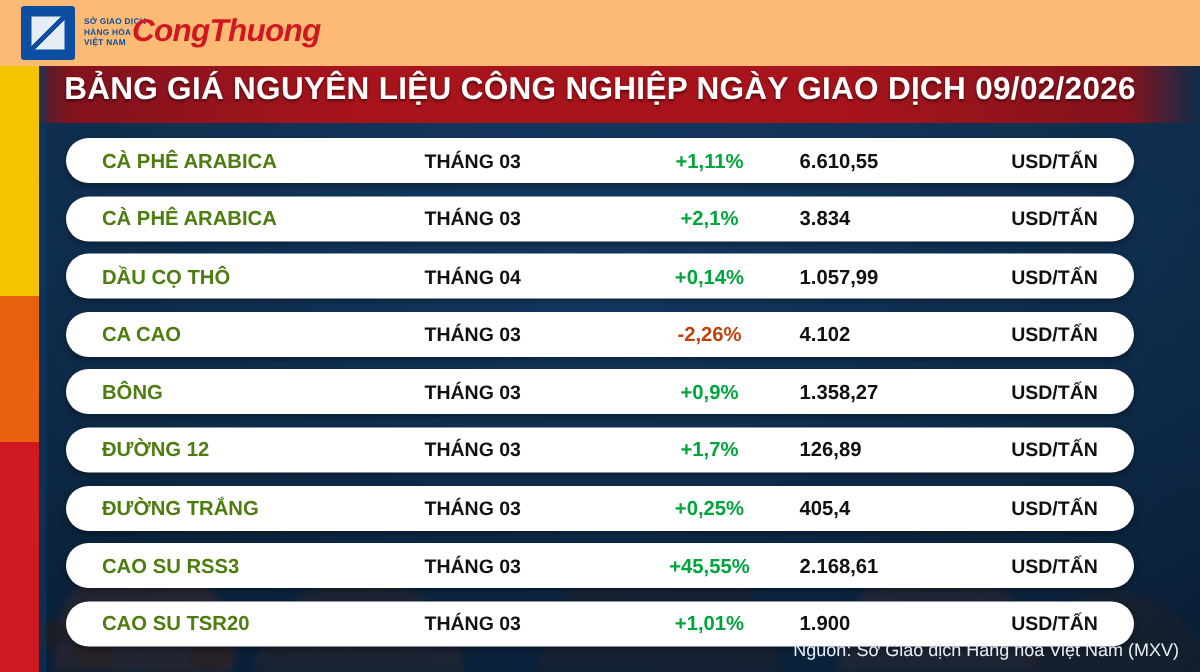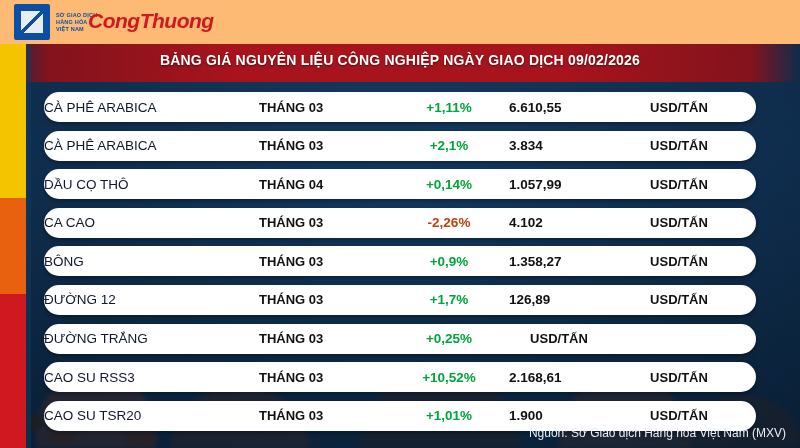--- a/index.html
+++ b/index.html
@@ -43,28 +43,28 @@
      color:#d01820;letter-spacing:-.5px;}
   .logo-ct .c2{color:#d01820;}
   
   .stripe{position:absolute;top:44px;left:0;width:26px;height:404px;z-index:4;
       background:linear-gradient(180deg,#f5c400 0 38%, #e8610f 38% 62%, #d01820 62% 100%);}
   .stripe-b{position:absolute;top:44px;left:26px;width:5px;height:404px;z-index:4;background:#0e3b66;opacity:.5;}
   
   .title-band{position:absolute;top:36px;left:0;right:0;height:46px;z-index:3;
       background:linear-gradient(90deg, rgba(140,12,18,.0) 0%, rgba(150,14,20,.85) 6%, rgba(176,18,24,.95) 30%, rgba(176,18,24,.95) 70%, rgba(150,14,20,.85) 94%, rgba(140,12,18,0) 100%);}
   .title-text{position:absolute;top:44px;left:0;right:0;height:32px;line-height:32px;z-index:6;
-      text-align:center;color:#ffffff;font-size:14px;font-weight:bold;letter-spacing:.2px;
+      text-align:center;color:#ffffff;font-size:21px;font-weight:bold;letter-spacing:.2px;
       text-shadow:0 1px 2px rgba(0,0,0,.5);}
   
   .rows{position:absolute;top:92px;left:44px;right:44px;z-index:6;}
   .row{height:30px;margin-bottom:8.6px;background:#ffffff;border-radius:15px;
       display:flex;align-items:center;box-shadow:0 2px 4px rgba(0,0,0,.35);
       position:relative;}
-  .c-name{width:215px;font-size:13.5px;font-weight:normal;color:#0f172a;}
+  .c-name{width:215px;padding-left:24px;font-size:13.5px;font-weight:bold;color:#4d7c0f;}
   .c-month{width:130px;font-size:13px;font-weight:bold;color:#111;}
   .c-change{width:120px;text-align:center;font-size:13.5px;font-weight:bold;}
   .up{color:#00a63c;}
   .down{color:#c2410c;}
   .c-price{width:120px;font-size:13.5px;font-weight:bold;color:#111;}
   .c-unit{width:100px;text-align:center;font-size:13px;font-weight:bold;color:#111;}
   
   .footer{position:absolute;right:14px;bottom:8px;z-index:6;color:#e8eef5;font-size:12px;}
 </style>
 </head>
@@ -140,27 +140,28 @@
     <div class="c-month">THÁNG 03</div>
     <div class="c-change up">+1,7%</div>
     <div class="c-price">126,89</div>
     <div class="c-unit">USD/TẤN</div>
   </div>
 
   <div class="row">
     <div class="c-name">ĐƯỜNG TRẮNG</div>
     <div class="c-month">THÁNG 03</div>
     <div class="c-change up">+0,25%</div>
+    <div class="c-price">405,4</div>
     <div class="c-unit">USD/TẤN</div>
   </div>
 
   <div class="row">
     <div class="c-name">CAO SU RSS3</div>
     <div class="c-month">THÁNG 03</div>
-    <div class="c-change up">+10,52%</div>
+    <div class="c-change up">+45,55%</div>
     <div class="c-price">2.168,61</div>
     <div class="c-unit">USD/TẤN</div>
   </div>
 
   <div class="row">
     <div class="c-name">CAO SU TSR20</div>
     <div class="c-month">THÁNG 03</div>
     <div class="c-change up">+1,01%</div>
     <div class="c-price">1.900</div>
     <div class="c-unit">USD/TẤN</div>

